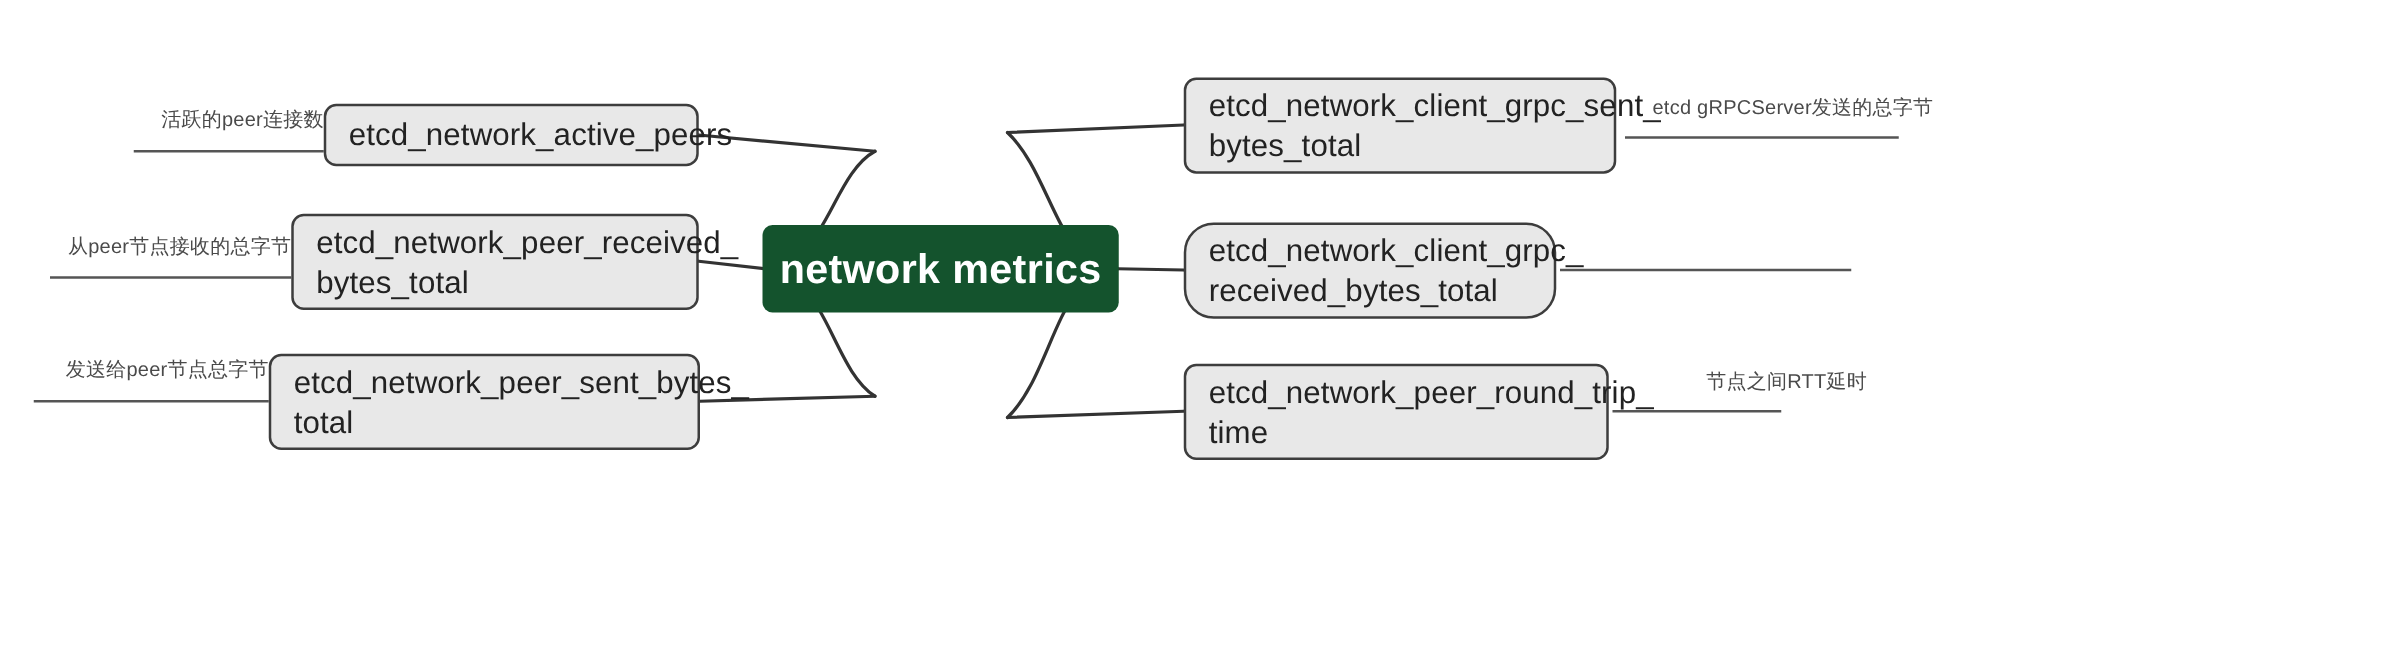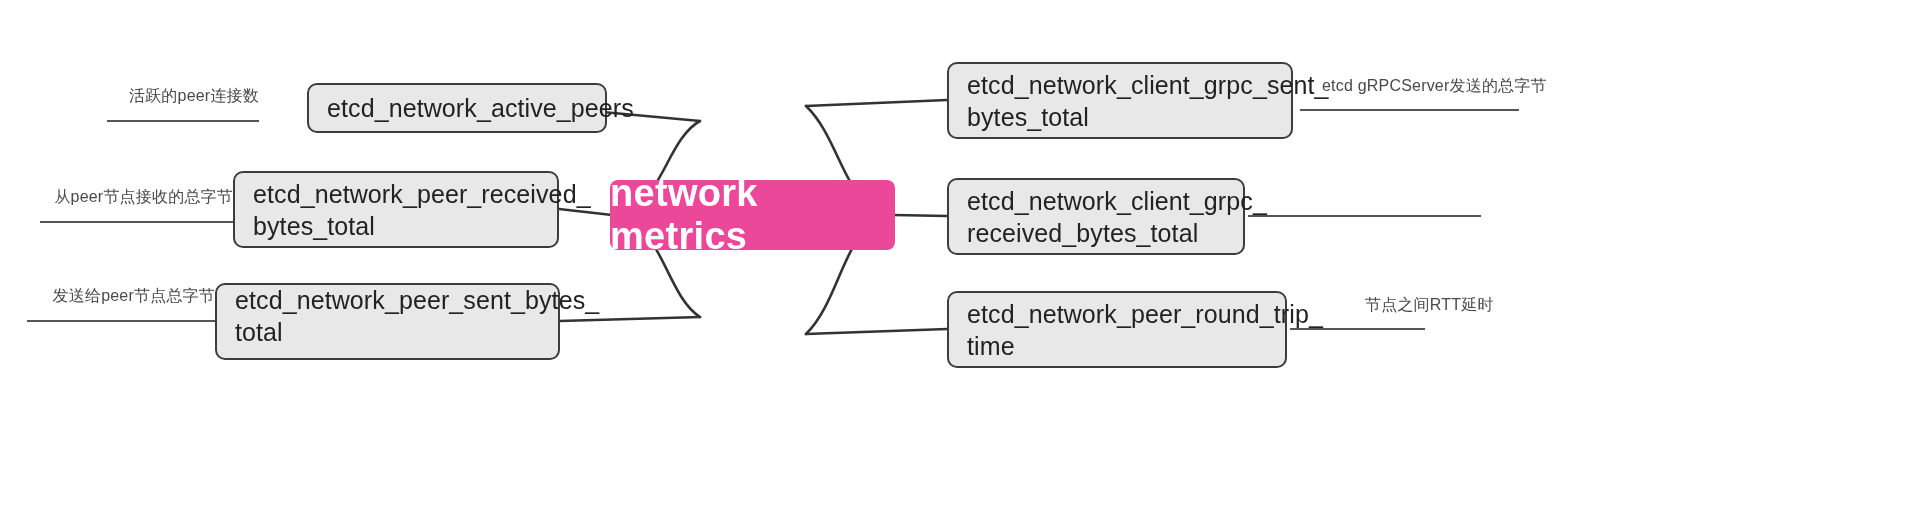--- a/index.html
+++ b/index.html
@@ -42,27 +42,27 @@
     z-index: 3;
   }
   .node-text {
     display: block;
     width: 100%;
     white-space: pre-line;
   }
   .center-node {
     position: absolute;
     box-sizing: border-box;
-    background: #ec4899;
+    background: #14532d;
     border-radius: 8px;
     display: flex;
     align-items: center;
     justify-content: center;
     color: #ffffff;
-    font-size: 38px;
+    font-size: 33px;
     font-weight: 600;
     letter-spacing: 0.3px;
     z-index: 4;
   }
   .edge-label {
     position: absolute;
     box-sizing: border-box;
     font-size: 16px;
     color: #4a4a4a;
     letter-spacing: 0.2px;
@@ -110,41 +110,41 @@
   <div class="edge-label left-side" style="left:107px; top:86px; width:152px;">
     <span>活跃的peer连接数</span>
   </div>
   <div class="edge-label left-side" style="left:27px; top:286px; width:188px;">
     <span>发送给peer节点总字节</span>
   </div>
   <div class="edge-label left-side" style="left:40px; top:187px; width:193px;">
     <span>从peer节点接收的总字节</span>
   </div>
 
-  <div class="node" style="left:259px; top:83px; width:300px; height:50px;margin-left:48px;">
+  <div class="node" style="left:259px; top:83px; width:300px; height:50px;">
     <span class="node-text">etcd_network_active_peers</span>
   </div>
   <div class="node" style="left:233px; top:171px; width:326px; height:77px;justify-content:flex-end;">
     <span class="node-text">etcd_network_peer_received_
 bytes_total</span>
   </div>
-  <div class="node" style="left:215px; top:283px; width:345px; height:77px;align-items:flex-end;">
+  <div class="node" style="left:215px; top:283px; width:345px; height:77px;">
     <span class="node-text">etcd_network_peer_sent_bytes_
 total</span>
   </div>
 
   <div class="center-node" style="left:610px; top:180px; width:285px; height:70px;">
     <span>network metrics</span>
   </div>
 
   <div class="node" style="left:947px; top:62px; width:346px; height:77px;">
     <span class="node-text">etcd_network_client_grpc_sent_
 bytes_total</span>
   </div>
-  <div class="node" style="left:947px; top:178px; width:298px; height:77px;">
+  <div class="node" style="left:947px; top:178px; width:298px; height:77px;border-radius:24px;">
     <span class="node-text">etcd_network_client_grpc_
 received_bytes_total</span>
   </div>
   <div class="node" style="left:947px; top:291px; width:340px; height:77px;">
     <span class="node-text">etcd_network_peer_round_trip_
 time</span>
   </div>
 
   <div class="edge-label right-side" style="left:1322px; top:76px; width:200px;text-align:right;">
     <span>etcd gRPCServer发送的总字节</span>

